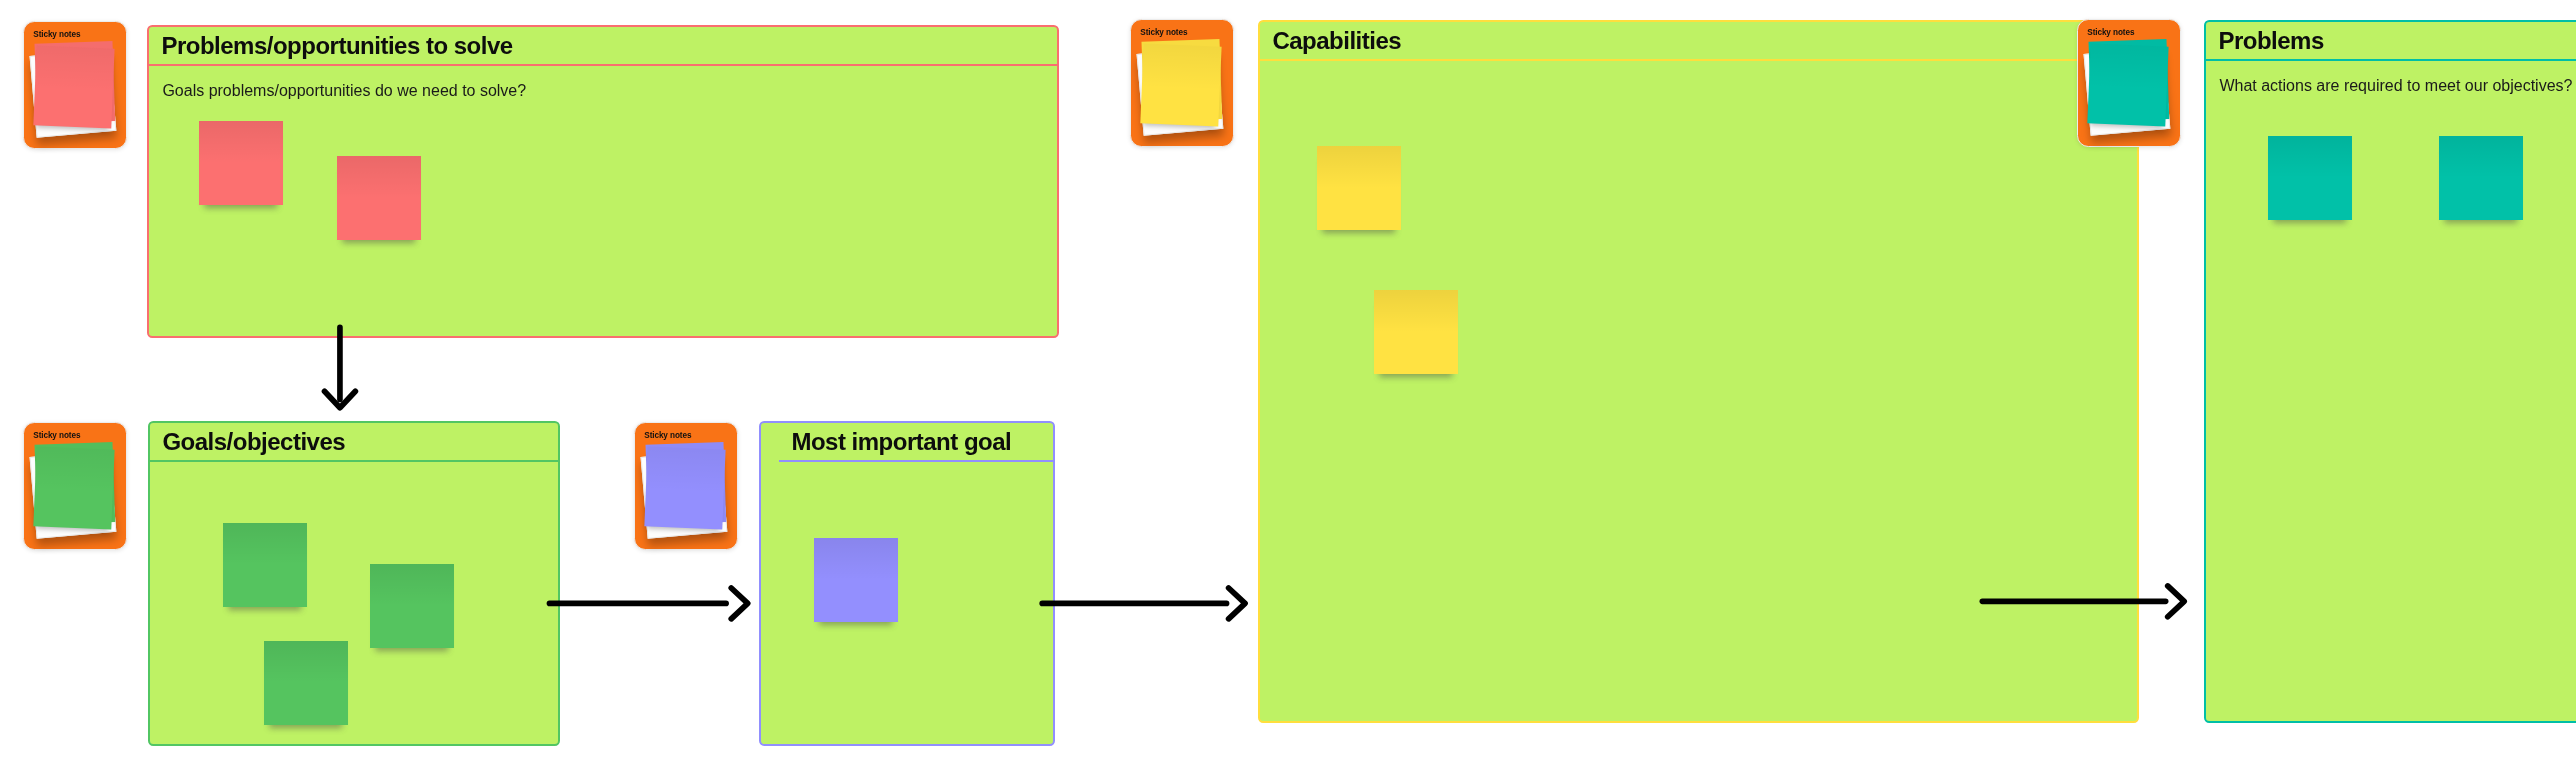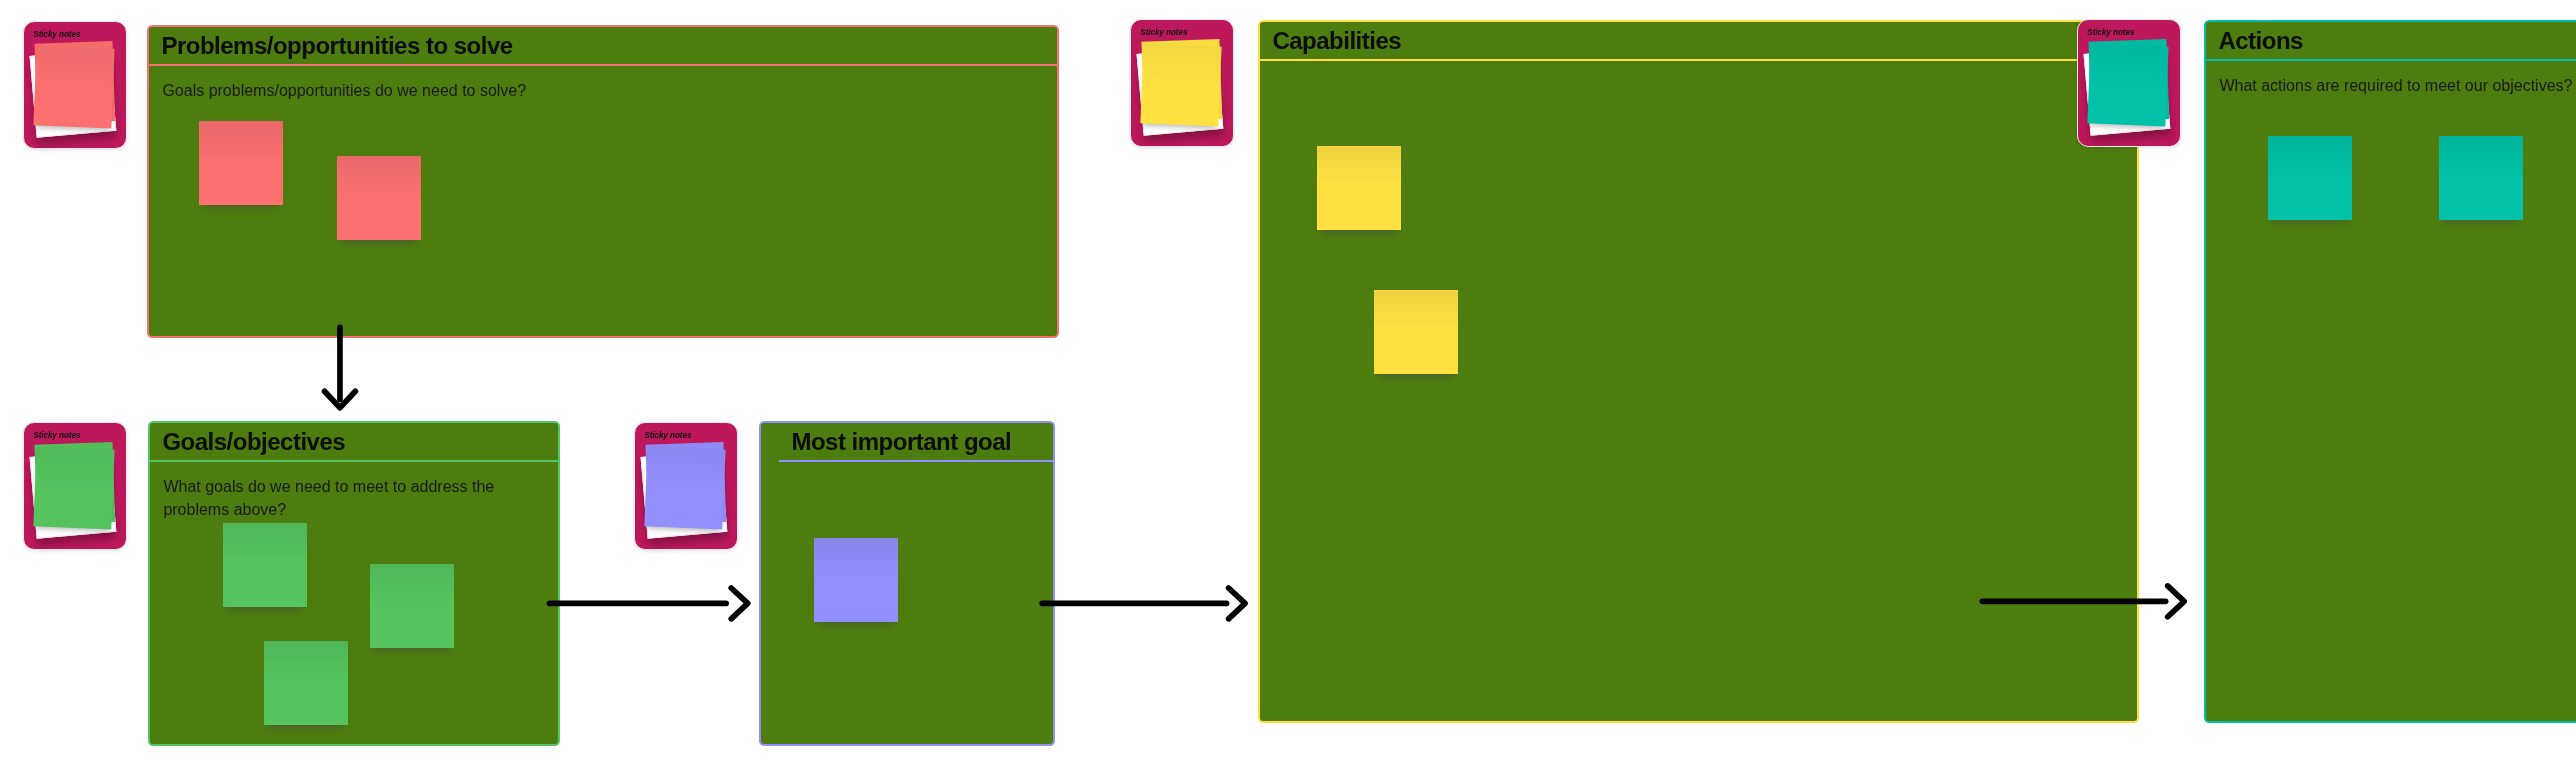--- a/index.html
+++ b/index.html
@@ -1,37 +1,37 @@
 <!DOCTYPE html>
 <html style="font-size:8.2px"><head>
 <meta charset="utf-8">
 <style>
   html,body{margin:0;padding:0;background:#ffffff;}
   body{width:3905px;height:762px;position:relative;overflow:hidden;
        font-family:"Liberation Sans", sans-serif;color:#111;}
   .board{position:absolute;left:0;top:0;width:3905px;height:762px;background:#ffffff;}
 
   
-  .sticky-card{position:absolute;width:102px;height:126px;background:#be185d;
+  .sticky-card{position:absolute;width:102px;height:126px;background:#f97316;
     border:0.5px solid #ececec;border-radius:11.3px;
-    box-shadow:0 1px 4.1px rgba(0,0,0,.10);font-style:italic;}
+    box-shadow:0 1px 4.1px rgba(0,0,0,.10);}
   .card-label{font-size:8.2px;font-weight:bold;letter-spacing:-0.1px;margin:8.2px 0 0 9.3px;color:#111;}
   .stack{position:absolute;left:11.3px;top:24px;width:78px;height:80px;}
   .sheet{position:absolute;left:0;top:0;width:78px;height:80px;}
   .sheet.back{background:#fdfdfd;border:0.5px solid #e8e8e8;
     transform:rotate(-5deg) translate(-2.6px,6.2px);
     box-shadow:0 7.2px 8.2px rgba(0,0,0,.28);}
   .sheet.mid{background:var(--sc);filter:brightness(.97);
     transform:rotate(-2deg) translate(1px,-3.6px);}
   .sheet.front{background:linear-gradient(180deg,rgba(0,0,0,.05),rgba(0,0,0,0) 55%),var(--sc);
     transform:rotate(2.4deg) translate(0,1px);
     box-shadow:0 5.2px 5.2px -3.1px rgba(0,0,0,.25);}
 
   
-  .frame{position:absolute;box-sizing:border-box;background:#4d7c0f;
+  .frame{position:absolute;box-sizing:border-box;background:#bef264;
     border:2.1px solid var(--c);border-radius:5.2px;}
   .frame-header{box-sizing:border-box;height:39px;border-bottom:2.1px solid var(--c);
     display:flex;align-items:center;padding:0 12.4px;}
   .frame-title{margin:0;font-size:24px;font-weight:bold;letter-spacing:-0.5px;color:#0d0d0d;}
   .frame-body{padding:13.4px 12.4px 0 13.4px;}
   .frame-prompt{margin:0;font-size:16px;line-height:23px;color:#1a1a1a;}
 
   
   .sticky{position:absolute;width:84px;height:84px;
     background:linear-gradient(180deg,rgba(0,0,0,.07),rgba(0,0,0,0) 50%),var(--sc);
@@ -102,23 +102,20 @@
       <div class="stack">
         <div class="sheet back"></div>
         <div class="sheet mid"></div>
         <div class="sheet front"></div>
       </div>
     </div>
     <div class="frame">
       <div class="frame-header">
         <h2 class="frame-title">Goals/objectives</h2>
       </div>
-      <div class="frame-body">
-        <p class="frame-prompt">What goals do we need to meet to address the problems above?</p>
-      </div>
       <div class="sticky n0"></div>
       <div class="sticky n1"></div>
       <div class="sticky n2"></div>
     </div>
   </div>
 
   <div class="zone z2" style="--c: #918FFE; --sc: #938FFE;">
     <div class="sticky-card">
       <div class="card-label">Sticky notes</div>
       <div class="stack">
@@ -157,21 +154,21 @@
     <div class="sticky-card">
       <div class="card-label">Sticky notes</div>
       <div class="stack">
         <div class="sheet back"></div>
         <div class="sheet mid"></div>
         <div class="sheet front"></div>
       </div>
     </div>
     <div class="frame">
       <div class="frame-header">
-        <h2 class="frame-title">Actions</h2>
+        <h2 class="frame-title">Problems</h2>
       </div>
       <div class="frame-body">
         <p class="frame-prompt">What actions are required to meet our objectives?</p>
       </div>
       <div class="sticky n0"></div>
       <div class="sticky n1"></div>
     </div>
   </div>
 
   <div class="zone z5" style="--c: #70ADFD; --sc: #6DAEFE;">

